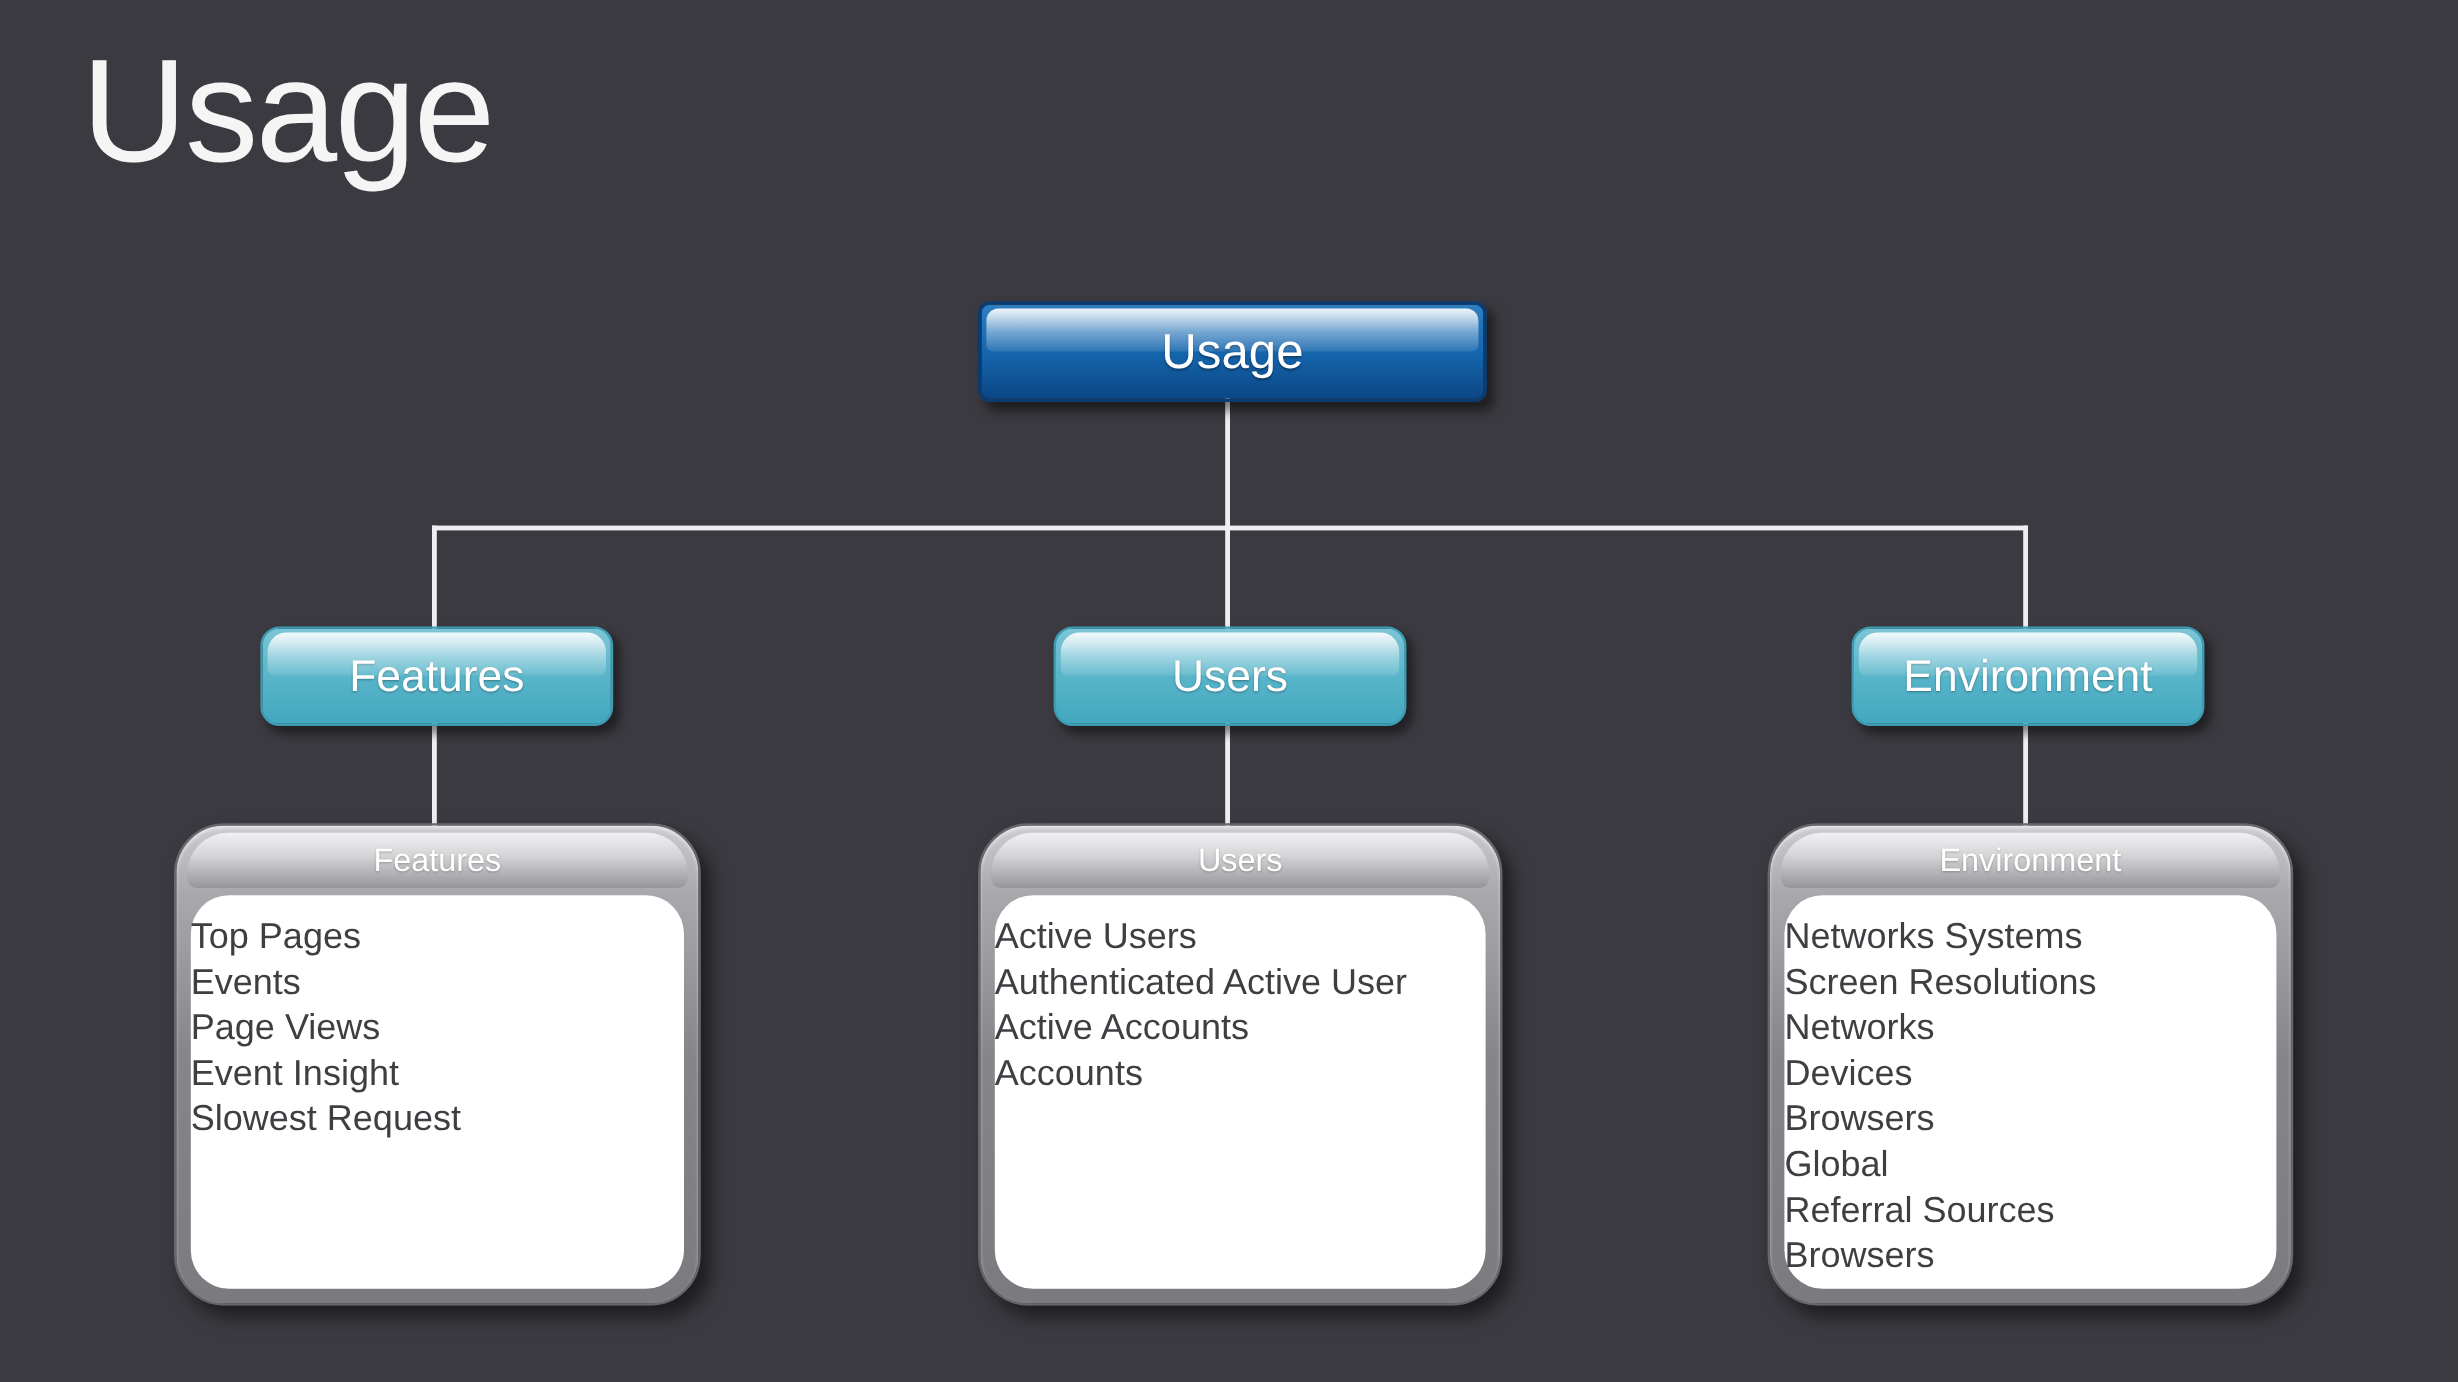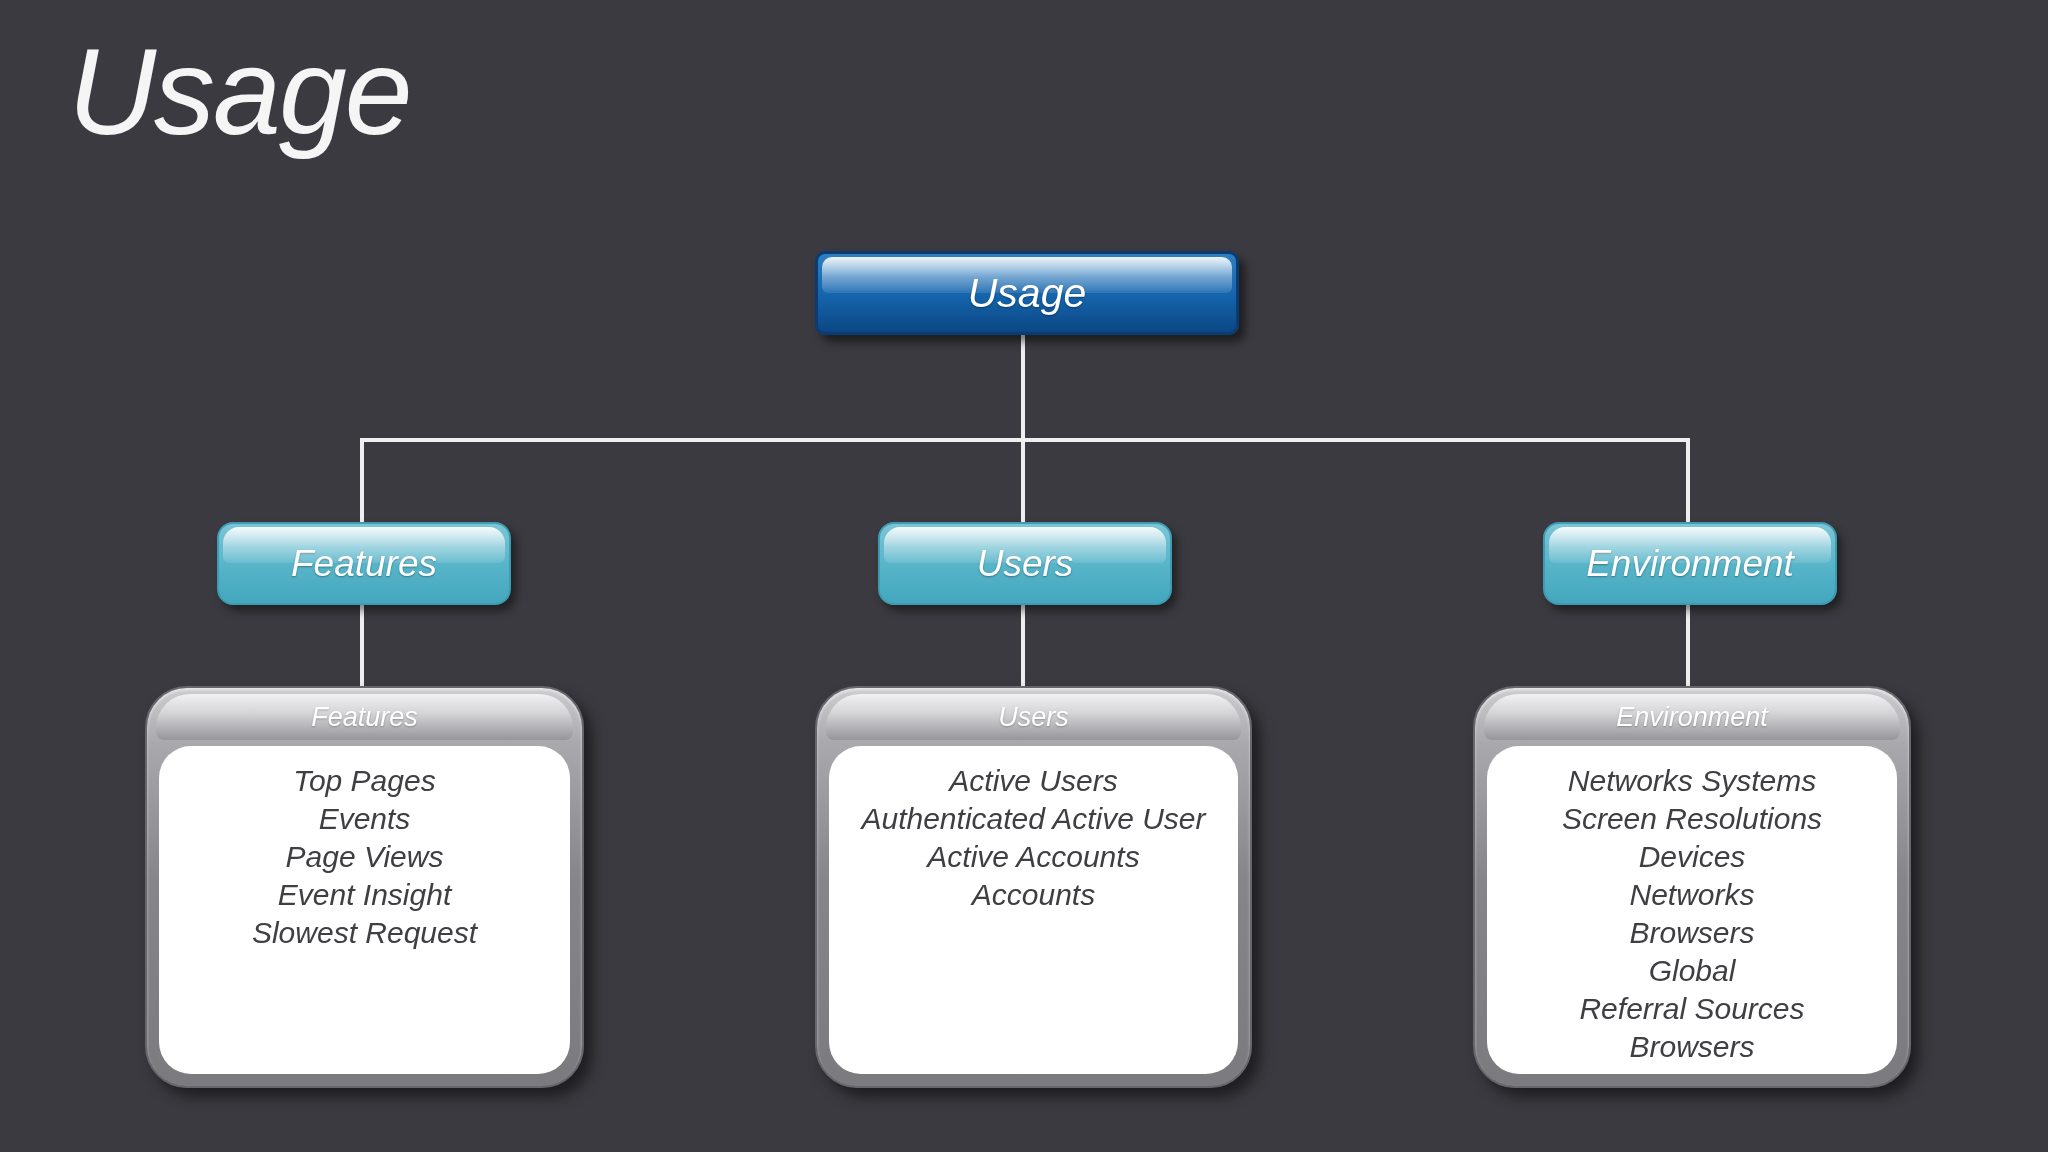--- a/index.html
+++ b/index.html
@@ -2,21 +2,21 @@
 <html style="--bg: #3b3a40; --title-text: #f5f5f6; --connector: #efeff1; --root-blue: #1565ad; --root-blue-dark: #0b4784; --root-border: #0a3c71; --child-teal: #58b5ca; --child-teal-dark: #43a7bd; --child-border: #3d9cb1; --card-frame: #85858a; --card-frame-light: #cdcdd0; --card-header-dark: #96969a; --card-body-bg: #ffffff; --card-text: #3f3f43;"><head>
 <meta charset="utf-8">
 <style>
   html,body{margin:0;padding:0;}
   body{
     width:2048px;height:1152px;overflow:hidden;
     background:var(--bg,#3b3a40);
     font-family:"Liberation Sans","DejaVu Sans",sans-serif;
     position:relative;
   }
-  .stage{position:absolute;inset:0;width:2048px;height:1036px;font-style:italic;}
+  .stage{position:absolute;inset:0;width:2048px;height:1036px;}
 
   
   .page-title{
     position:absolute;left:68px;top:22px;margin:0;
     font-size:122px;font-weight:200;letter-spacing:-2px;
     color:var(--title-text,#f5f5f6);
   }
 
   
   .line{position:absolute;background:var(--connector,#efeff1);z-index:1;}
@@ -72,21 +72,21 @@
     position:absolute;top:6px;left:9px;right:9px;height:46px;
     border-radius:34px 34px 8px 8px;
     background:linear-gradient(180deg,#f1f1f3 0%,#d4d4d7 42%,var(--card-header-dark,#96969a) 100%);
     display:flex;align-items:center;justify-content:center;
     color:#fff;font-size:27px;text-shadow:0 1px 2px rgba(0,0,0,.25);
   }
   .card-body{
     position:absolute;top:58px;left:12px;right:12px;bottom:12px;
     border-radius:32px;background:var(--card-body-bg,#ffffff);
     padding-top:16px;box-sizing:border-box;
-    text-align:center;
+    text-align:left;
   }
   .card-item{
     font-size:30px;line-height:38px;
     color:var(--card-text,#3f3f43);
   }
 </style>
 </head>
 <body>
 
 <div class="stage">
@@ -132,22 +132,22 @@
         <div class="card-item">Active Accounts</div>
         <div class="card-item">Accounts</div>
       </div>
   </div>
 
   <div class="card" id="card-environment">
     <div class="card-header">Environment</div>
     <div class="card-body">
         <div class="card-item">Networks Systems</div>
         <div class="card-item">Screen Resolutions</div>
+        <div class="card-item">Networks</div>
         <div class="card-item">Devices</div>
-        <div class="card-item">Networks</div>
         <div class="card-item">Browsers</div>
         <div class="card-item">Global</div>
         <div class="card-item">Referral Sources</div>
         <div class="card-item">Browsers</div>
       </div>
   </div>
 
 </div>
 
 </body></html>

